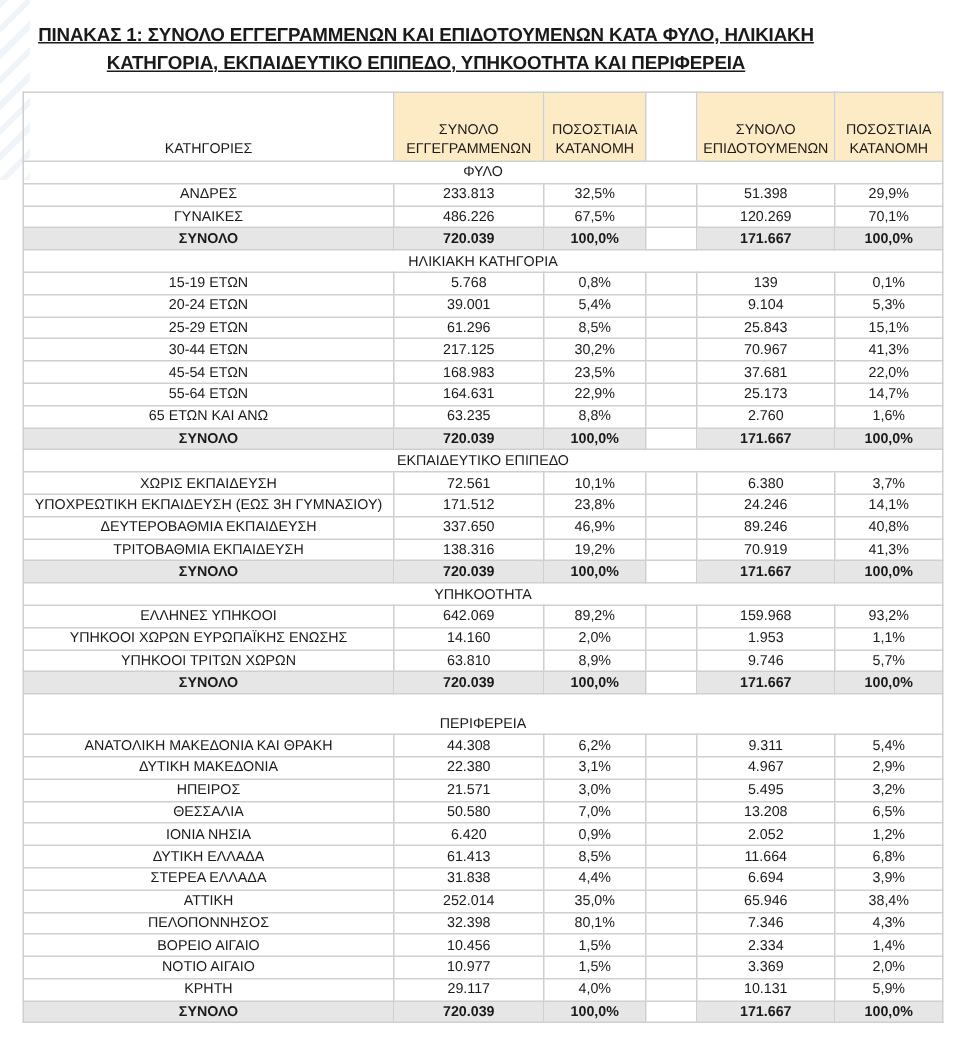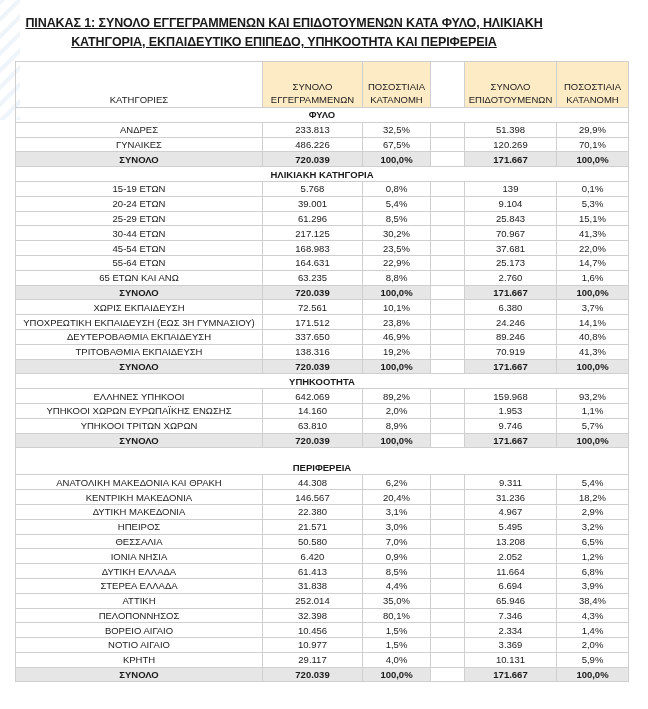--- a/index.html
+++ b/index.html
@@ -19,21 +19,21 @@
   table {
     position: absolute; left: 15px; top: 61px; border-collapse: collapse; table-layout: fixed;
     font-size: 9.5px;
   }
   td {
     border: 1px solid #cfcfcf; text-align: center; padding: 0; height: 13.8px; line-height: 13px;
     white-space: nowrap; overflow: hidden;
   }
   .hdr td { height: 44px; vertical-align: bottom; line-height: 12.5px; padding-bottom: 1px; }
   .hdr td.y { background: #fdebc5; }
-  .sec td { font-weight: bold; }
+  .sec td { font-weight: normal; }
   .sec-tall td { height: 26px; vertical-align: bottom; }
   .tot td { background: #e6e6e6; font-weight: bold; }
   .tot td.blank { background: #ffffff; }
 </style>
 </head>
 <body>
 
 <div class="deco"></div>
 
 <div class="title">
@@ -146,20 +146,23 @@
         <td>1,6%</td>
       </tr>
       <tr class="tot">
         <td>ΣΥΝΟΛΟ</td>
         <td>720.039</td>
         <td>100,0%</td>
         <td class="blank"></td>
         <td>171.667</td>
         <td>100,0%</td>
       </tr>
+      <tr class="sec">
+        <td colspan="6">ΕΚΠΑΙΔΕΥΤΙΚΟ ΕΠΙΠΕΔΟ</td>
+      </tr>
       <tr>
         <td>ΧΩΡΙΣ ΕΚΠΑΙΔΕΥΣΗ</td>
         <td>72.561</td>
         <td>10,1%</td>
         <td></td>
         <td>6.380</td>
         <td>3,7%</td>
       </tr>
       <tr>
         <td>ΥΠΟΧΡΕΩΤΙΚΗ ΕΚΠΑΙΔΕΥΣΗ (ΕΩΣ 3Η ΓΥΜΝΑΣΙΟΥ)</td>
@@ -231,28 +234,20 @@
       <tr class="sec sec-tall">
         <td colspan="6">ΠΕΡΙΦΕΡΕΙΑ</td>
       </tr>
       <tr>
         <td>ΑΝΑΤΟΛΙΚΗ ΜΑΚΕΔΟΝΙΑ ΚΑΙ ΘΡΑΚΗ</td>
         <td>44.308</td>
         <td>6,2%</td>
         <td></td>
         <td>9.311</td>
         <td>5,4%</td>
-      </tr>
-      <tr>
-        <td>ΚΕΝΤΡΙΚΗ ΜΑΚΕΔΟΝΙΑ</td>
-        <td>146.567</td>
-        <td>20,4%</td>
-        <td></td>
-        <td>31.236</td>
-        <td>18,2%</td>
       </tr>
       <tr>
         <td>ΔΥΤΙΚΗ ΜΑΚΕΔΟΝΙΑ</td>
         <td>22.380</td>
         <td>3,1%</td>
         <td></td>
         <td>4.967</td>
         <td>2,9%</td>
       </tr>
       <tr>

